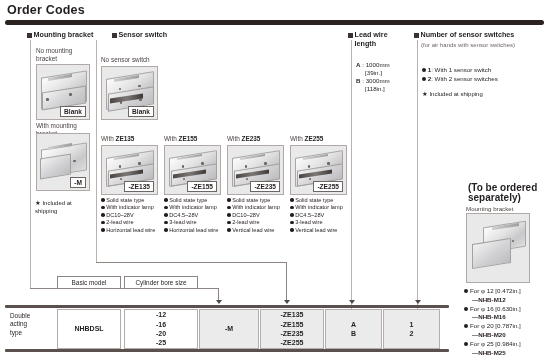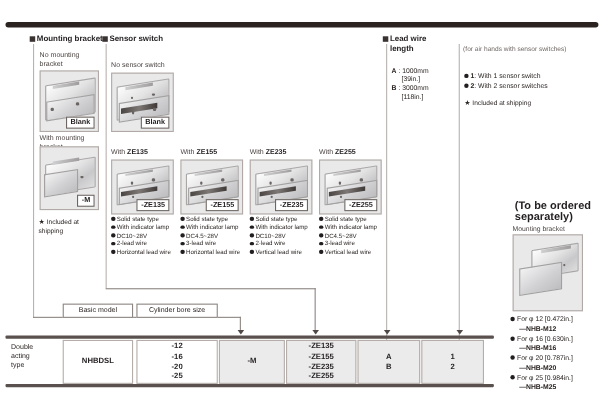--- a/index.html
+++ b/index.html
@@ -131,31 +131,35 @@
   .cell.sh{background:#ebebeb;}
   .rowlbl{
     position:absolute;font-size:6.4px;color:#2b2523;line-height:8.4px;
   }
 </style>
 </head>
 <body>
 
 <div class="pg">
 
+  <div class="title">Order Codes</div>
   <div class="title-rule"></div>
 
   <div class="sqhead" style="left:27px;top:31px;">
     <span class="sq"></span><span>Mounting bracket</span>
   </div>
-  <div class="sqhead" style="left:93px;top:31px;">
+  <div class="sqhead" style="left:93px;top:31px;padding-left:19px;">
     <span class="sq"></span><span>Sensor switch</span>
   </div>
   <div class="sqhead" style="left:348px;top:31px;width:48px;">
     <span class="sq"></span><span>Lead wire</span><br>
     <span style="padding-left:6.5px;display:inline-block;">length</span>
+  </div>
+  <div class="sqhead" style="left:414px;top:31px;">
+    <span class="sq"></span><span>Number of sensor switches</span>
   </div>
   <div class="subnote" style="left:421px;top:41px;">(for air hands with sensor switches)</div>
 
   <div class="vline" style="left:30px;top:40px;height:249px;"></div>
   <div class="vline" style="left:96px;top:40px;height:222px;"></div>
   <div class="vline" style="left:351px;top:40px;height:271px;"></div>
   <div class="vline" style="left:417px;top:40px;height:271px;"></div>
 
   <div class="caption" style="left:36px;top:47px;width:56px;">No mounting bracket</div>
 

